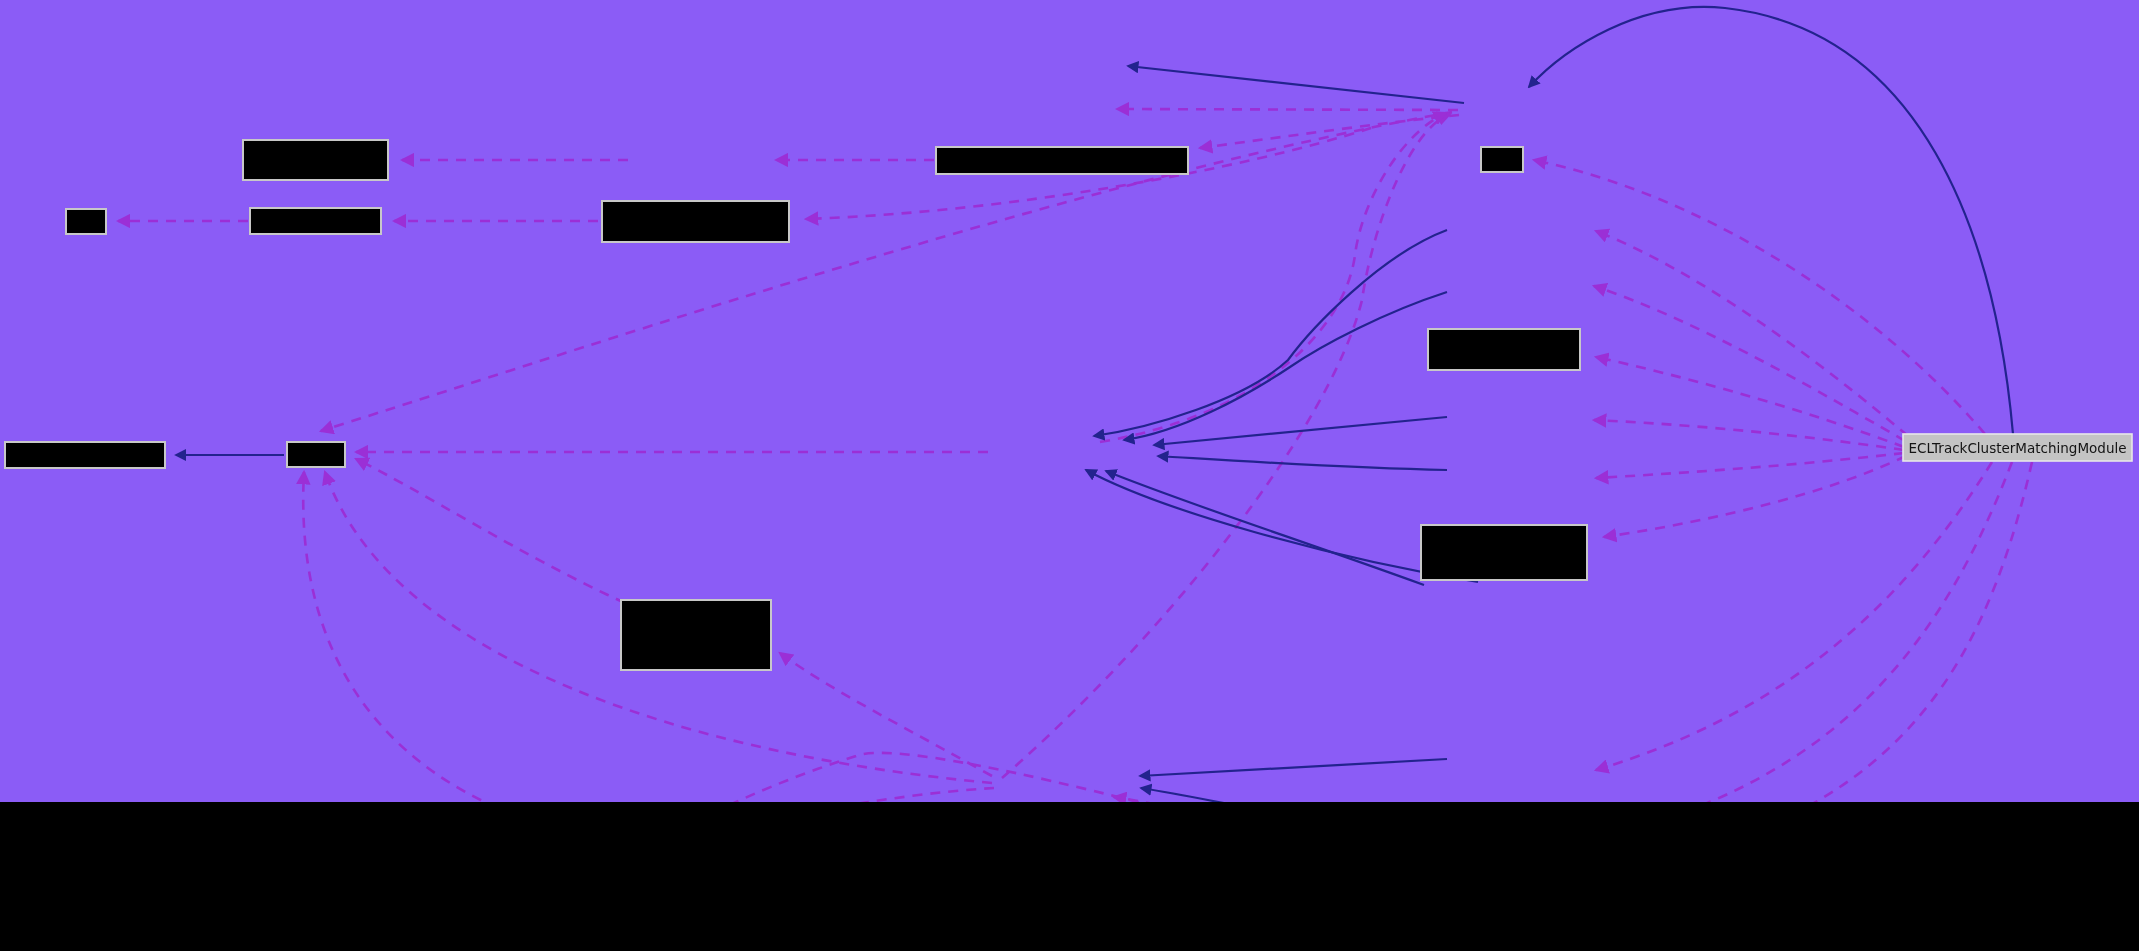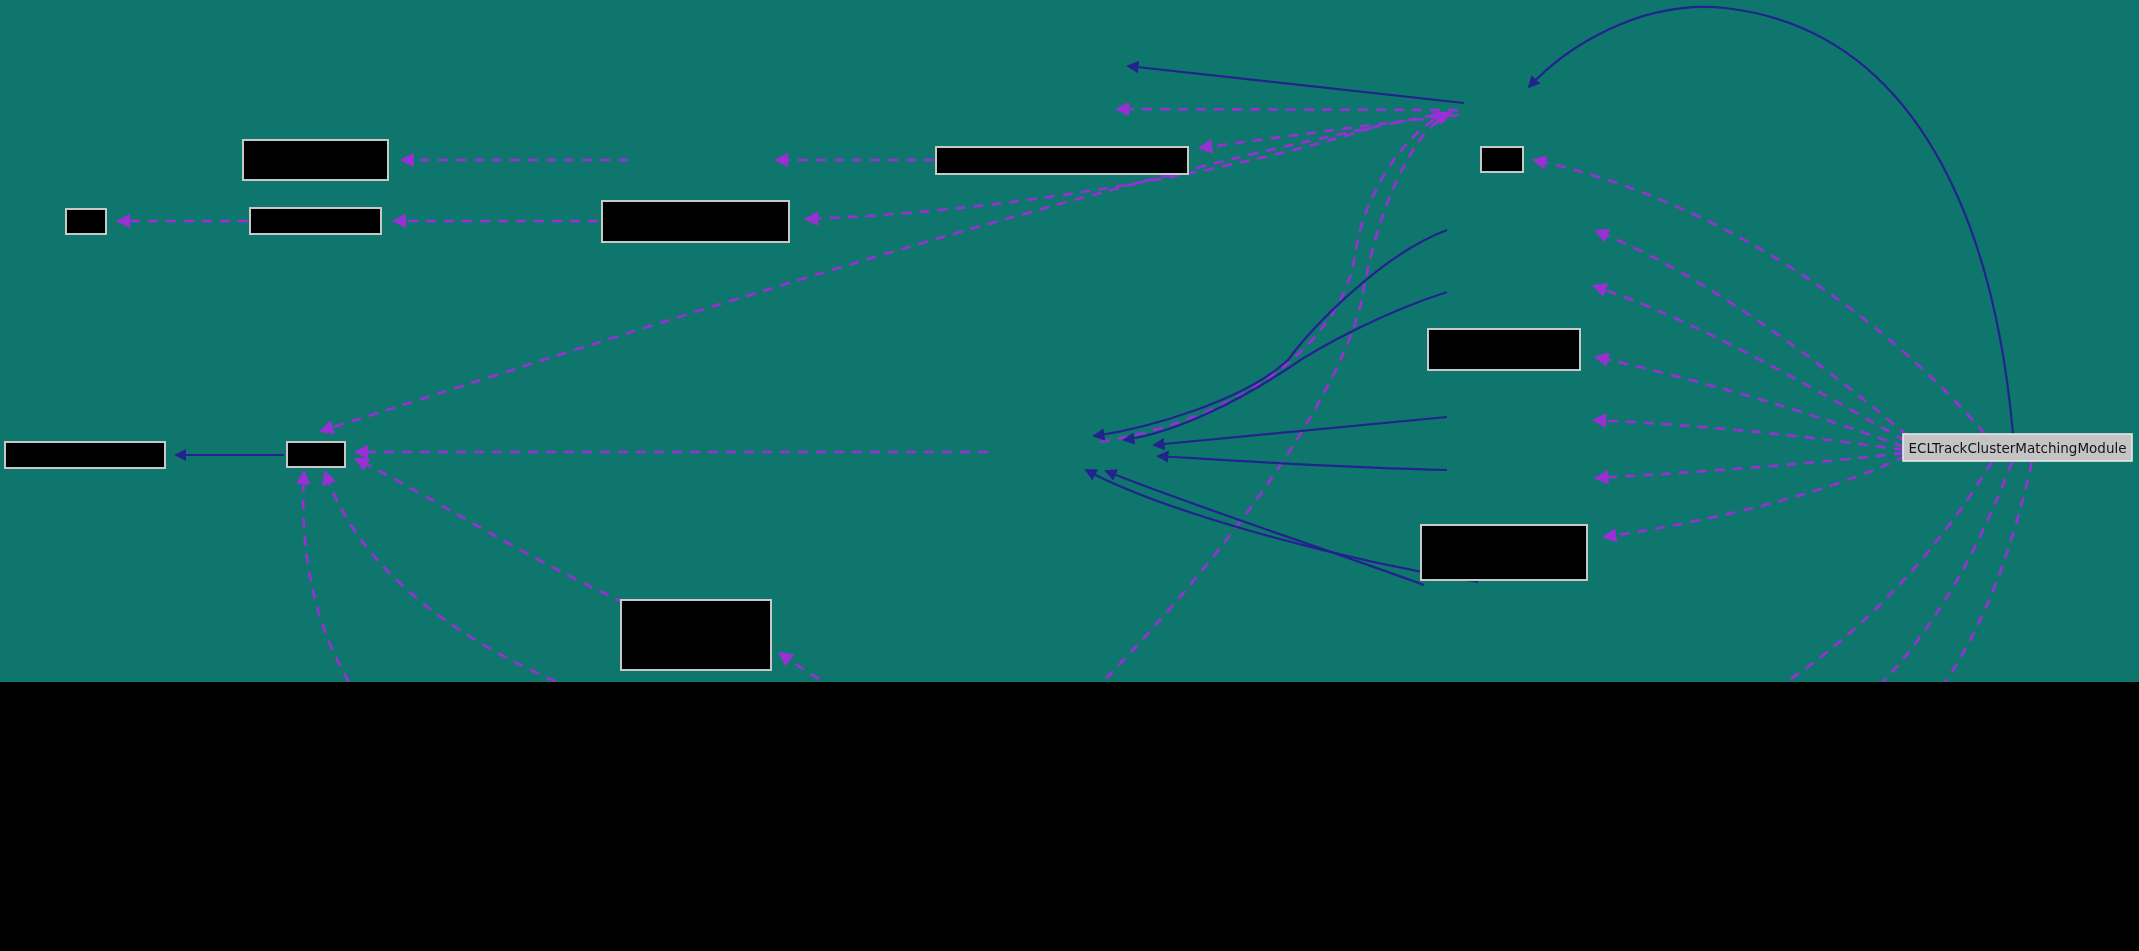--- a/index.html
+++ b/index.html
@@ -1,16 +1,16 @@
 <!DOCTYPE html>
 <html><head>
 <meta charset="utf-8">
 <style>
   html,body{margin:0;padding:0;background:#000;overflow:hidden;}
-  .stage{position:relative;width:2139px;height:682px;background:#0f766e;
+  .stage{position:relative;width:2139px;height:802px;background:#8b5cf6;
          font-family:"DejaVu Sans", sans-serif;}
   svg{position:absolute;left:0;top:0;}
   .edge-dashed{fill:none;stroke-dasharray:10 8;stroke-width:2.6px;}
   .edge-solid{fill:none;stroke-width:2.2px;}
   .plain-node{fill:#000;stroke:#c8c8c8;stroke-width:2px;}
   .central-rect{stroke-width:1.6px;}
   .central-label{font-size:13.5px;}
 </style>
 </head>
 <body>

